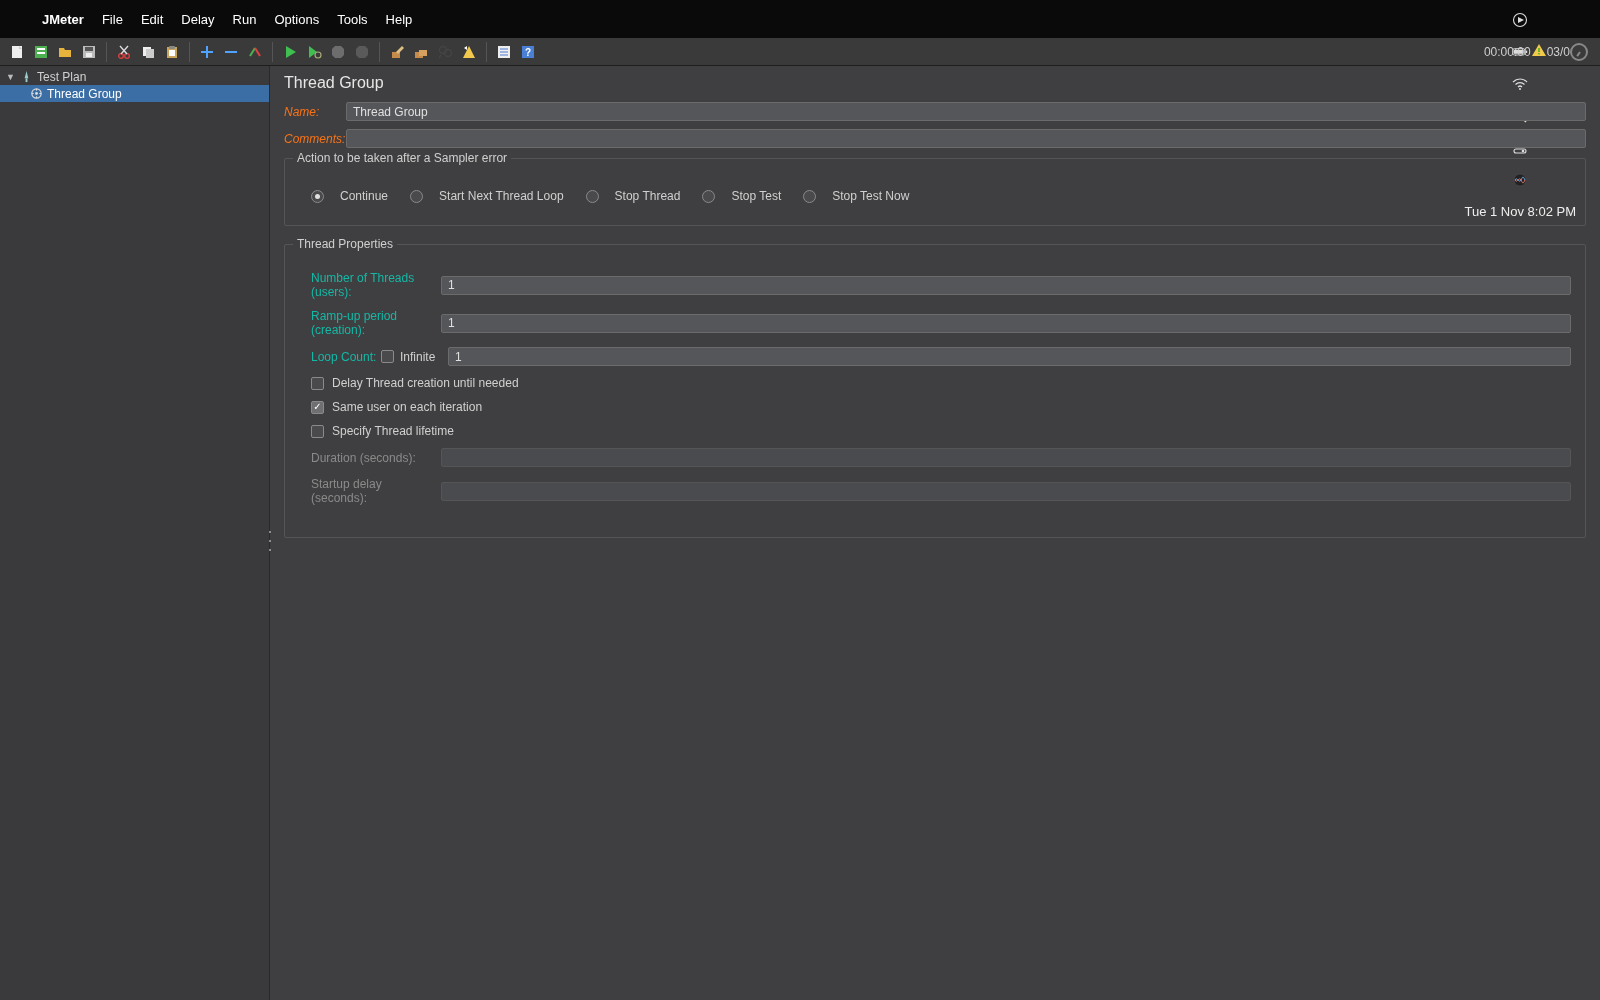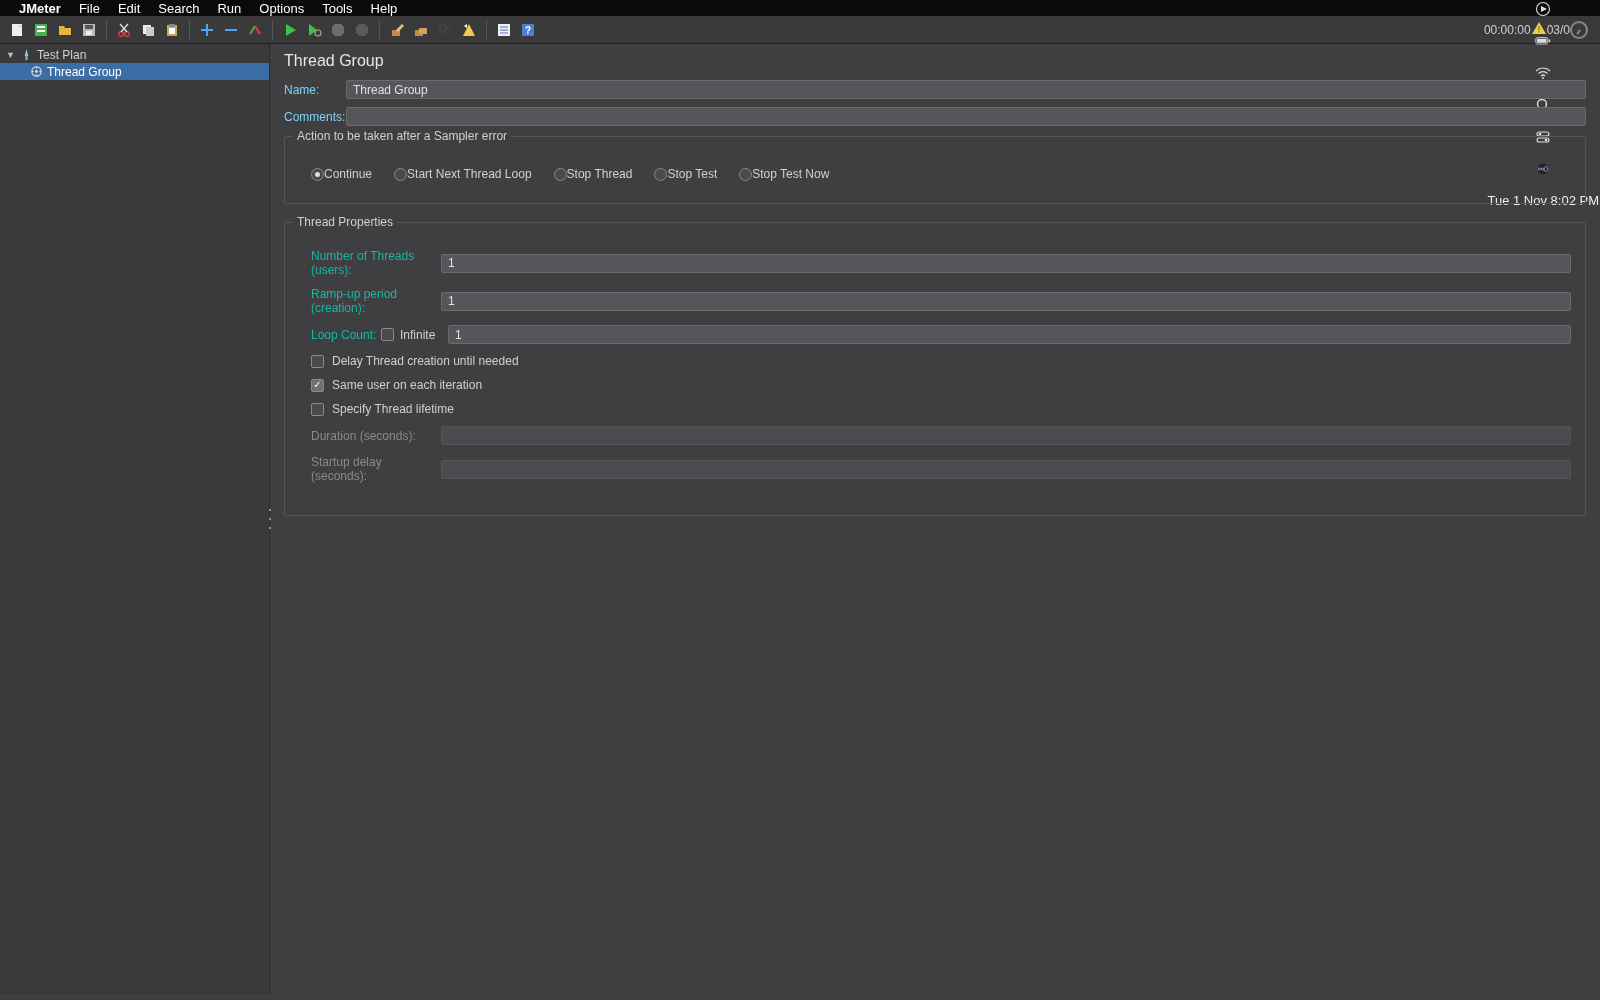--- a/index.html
+++ b/index.html
@@ -18,22 +18,22 @@
     --input-disabled:#4a4b4e;
     --tree-sel:      #3a6ea5;
   }
 
   *{box-sizing:border-box;margin:0;padding:0;font-family:"Helvetica Neue",Helvetica,Arial,sans-serif;}
   html,body{width:1600px;height:1000px;overflow:hidden;}
   body{background:var(--bg);color:var(--text);font-size:12px;}
 
   
   .menubar{
-    height:16px;background:var(--menubar);color:#fff;
-    display:flex;align-items:center;padding:0 1px;
+    height:38px;background:var(--menubar);color:#fff;
+    display:flex;align-items:center;padding:0 24px;
     font-size:13px;
   }
   .menubar .left{display:flex;align-items:center;gap:18px;}
   .menubar .right{margin-left:auto;display:flex;align-items:center;gap:16px;flex-direction:column;}
   .menubar .right span, .menubar .right svg{color:#eee;fill:#eee;}
   .apple{font-size:15px;line-height:1;}
   .appname{font-weight:600;}
   .status-ico{width:16px;height:16px;display:inline-flex;align-items:center;justify-content:center;}
 
   
@@ -75,42 +75,42 @@
     width:6px;height:20px;display:flex;flex-direction:column;justify-content:space-between;align-items:center;
     cursor:col-resize;
   }
   .split-grip span{width:2px;height:2px;background:#aaa;border-radius:50%;}
 
   
   .editor{flex:1;padding:8px 14px 14px 14px;overflow:auto;}
   .editor-title{font-size:16px;font-weight:400;color:#e6e6e6;margin-bottom:10px;}
 
   .form-row{display:flex;align-items:center;margin-bottom:8px;}
-  .form-row label.lbl{width:62px;color:#7dd3fc;}
+  .form-row label.lbl{width:62px;color:#f97316;font-style:italic;}
   input.txt{
     flex:1;height:19px;background:var(--input-bg);
     border:1px solid var(--input-border);border-radius:2px;
     color:#e0e0e0;padding:0 6px;font-size:12px;
   }
   input.txt:disabled{background:var(--input-disabled);border-color:#555;color:#777;}
 
   
   .group{
     border:1px solid var(--panel-border);border-radius:2px;
     padding:18px 14px 12px;margin-top:10px;position:relative;
   }
   .group.tight{padding-top:30px;padding-bottom:22px;}
   .group-legend{
     position:absolute;top:-8px;left:8px;background:var(--bg);
     padding:0 4px;color:#d0d0d0;font-size:12px;
   }
 
   
   .radio-row{display:flex;align-items:center;gap:22px;padding-left:12px;}
-  .radio{display:flex;align-items:center;gap:0;cursor:pointer;}
+  .radio{display:flex;align-items:center;gap:16px;cursor:pointer;}
   .radio .dot{
     width:13px;height:13px;border:1px solid #8a8a8a;border-radius:50%;
     display:flex;align-items:center;justify-content:center;background:#4a4a4c;
   }
   .radio.checked .dot:after{content:"";width:5px;height:5px;border-radius:50%;background:#e0e0e0;}
 
   
   .chk-row{display:flex;align-items:center;gap:8px;padding-left:12px;margin-bottom:10px;}
   .chk{
     width:13px;height:13px;border:1px solid #8a8a8a;border-radius:2px;background:#4a4a4c;
@@ -127,21 +127,21 @@
 </style>
 </head>
 <body>
 
 <div class="menubar">
   <div class="left">
     <span class="apple"></span>
     <span class="appname">JMeter</span>
     <span>File</span>
     <span>Edit</span>
-    <span>Search</span>
+    <span>Delay</span>
     <span>Run</span>
     <span>Options</span>
     <span>Tools</span>
     <span>Help</span>
   </div>
   <div class="right">
     <span class="status-ico">
       <svg viewBox="0 0 16 16">
           <rect x="1" y="4" width="3" height="2" fill="#ddd"></rect>
           <rect x="1" y="8" width="3" height="2" fill="#ddd"></rect>

